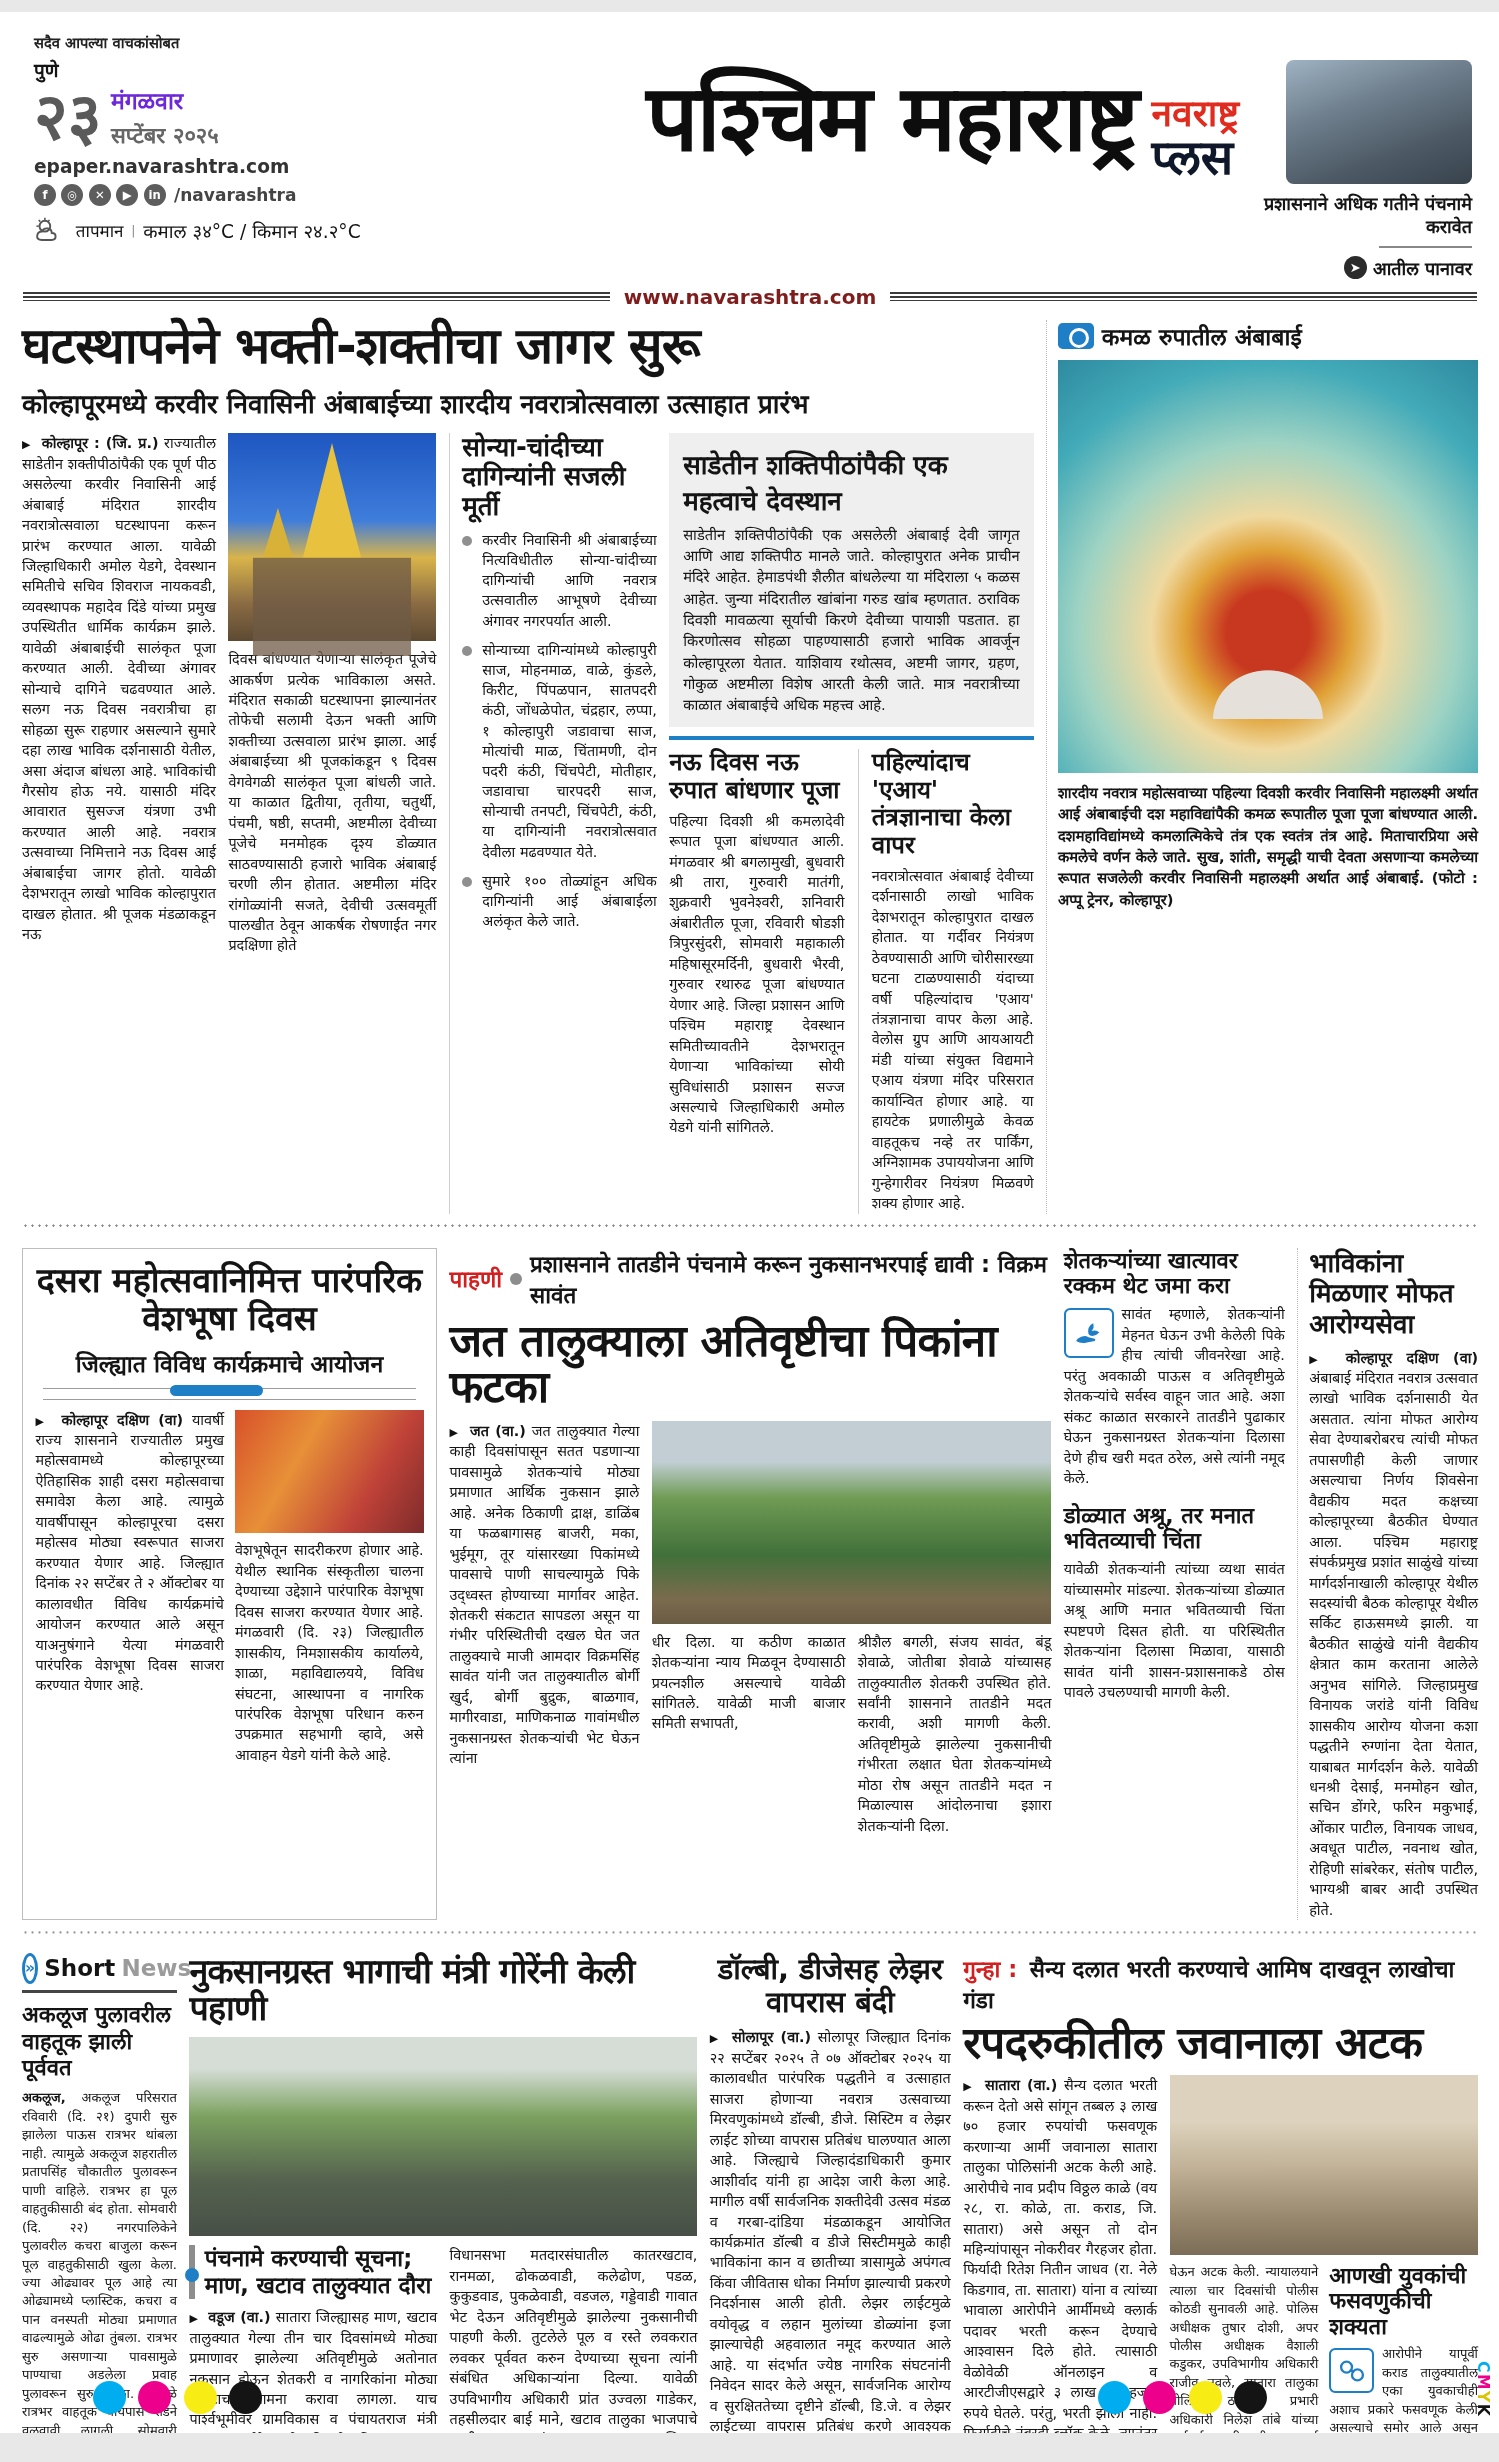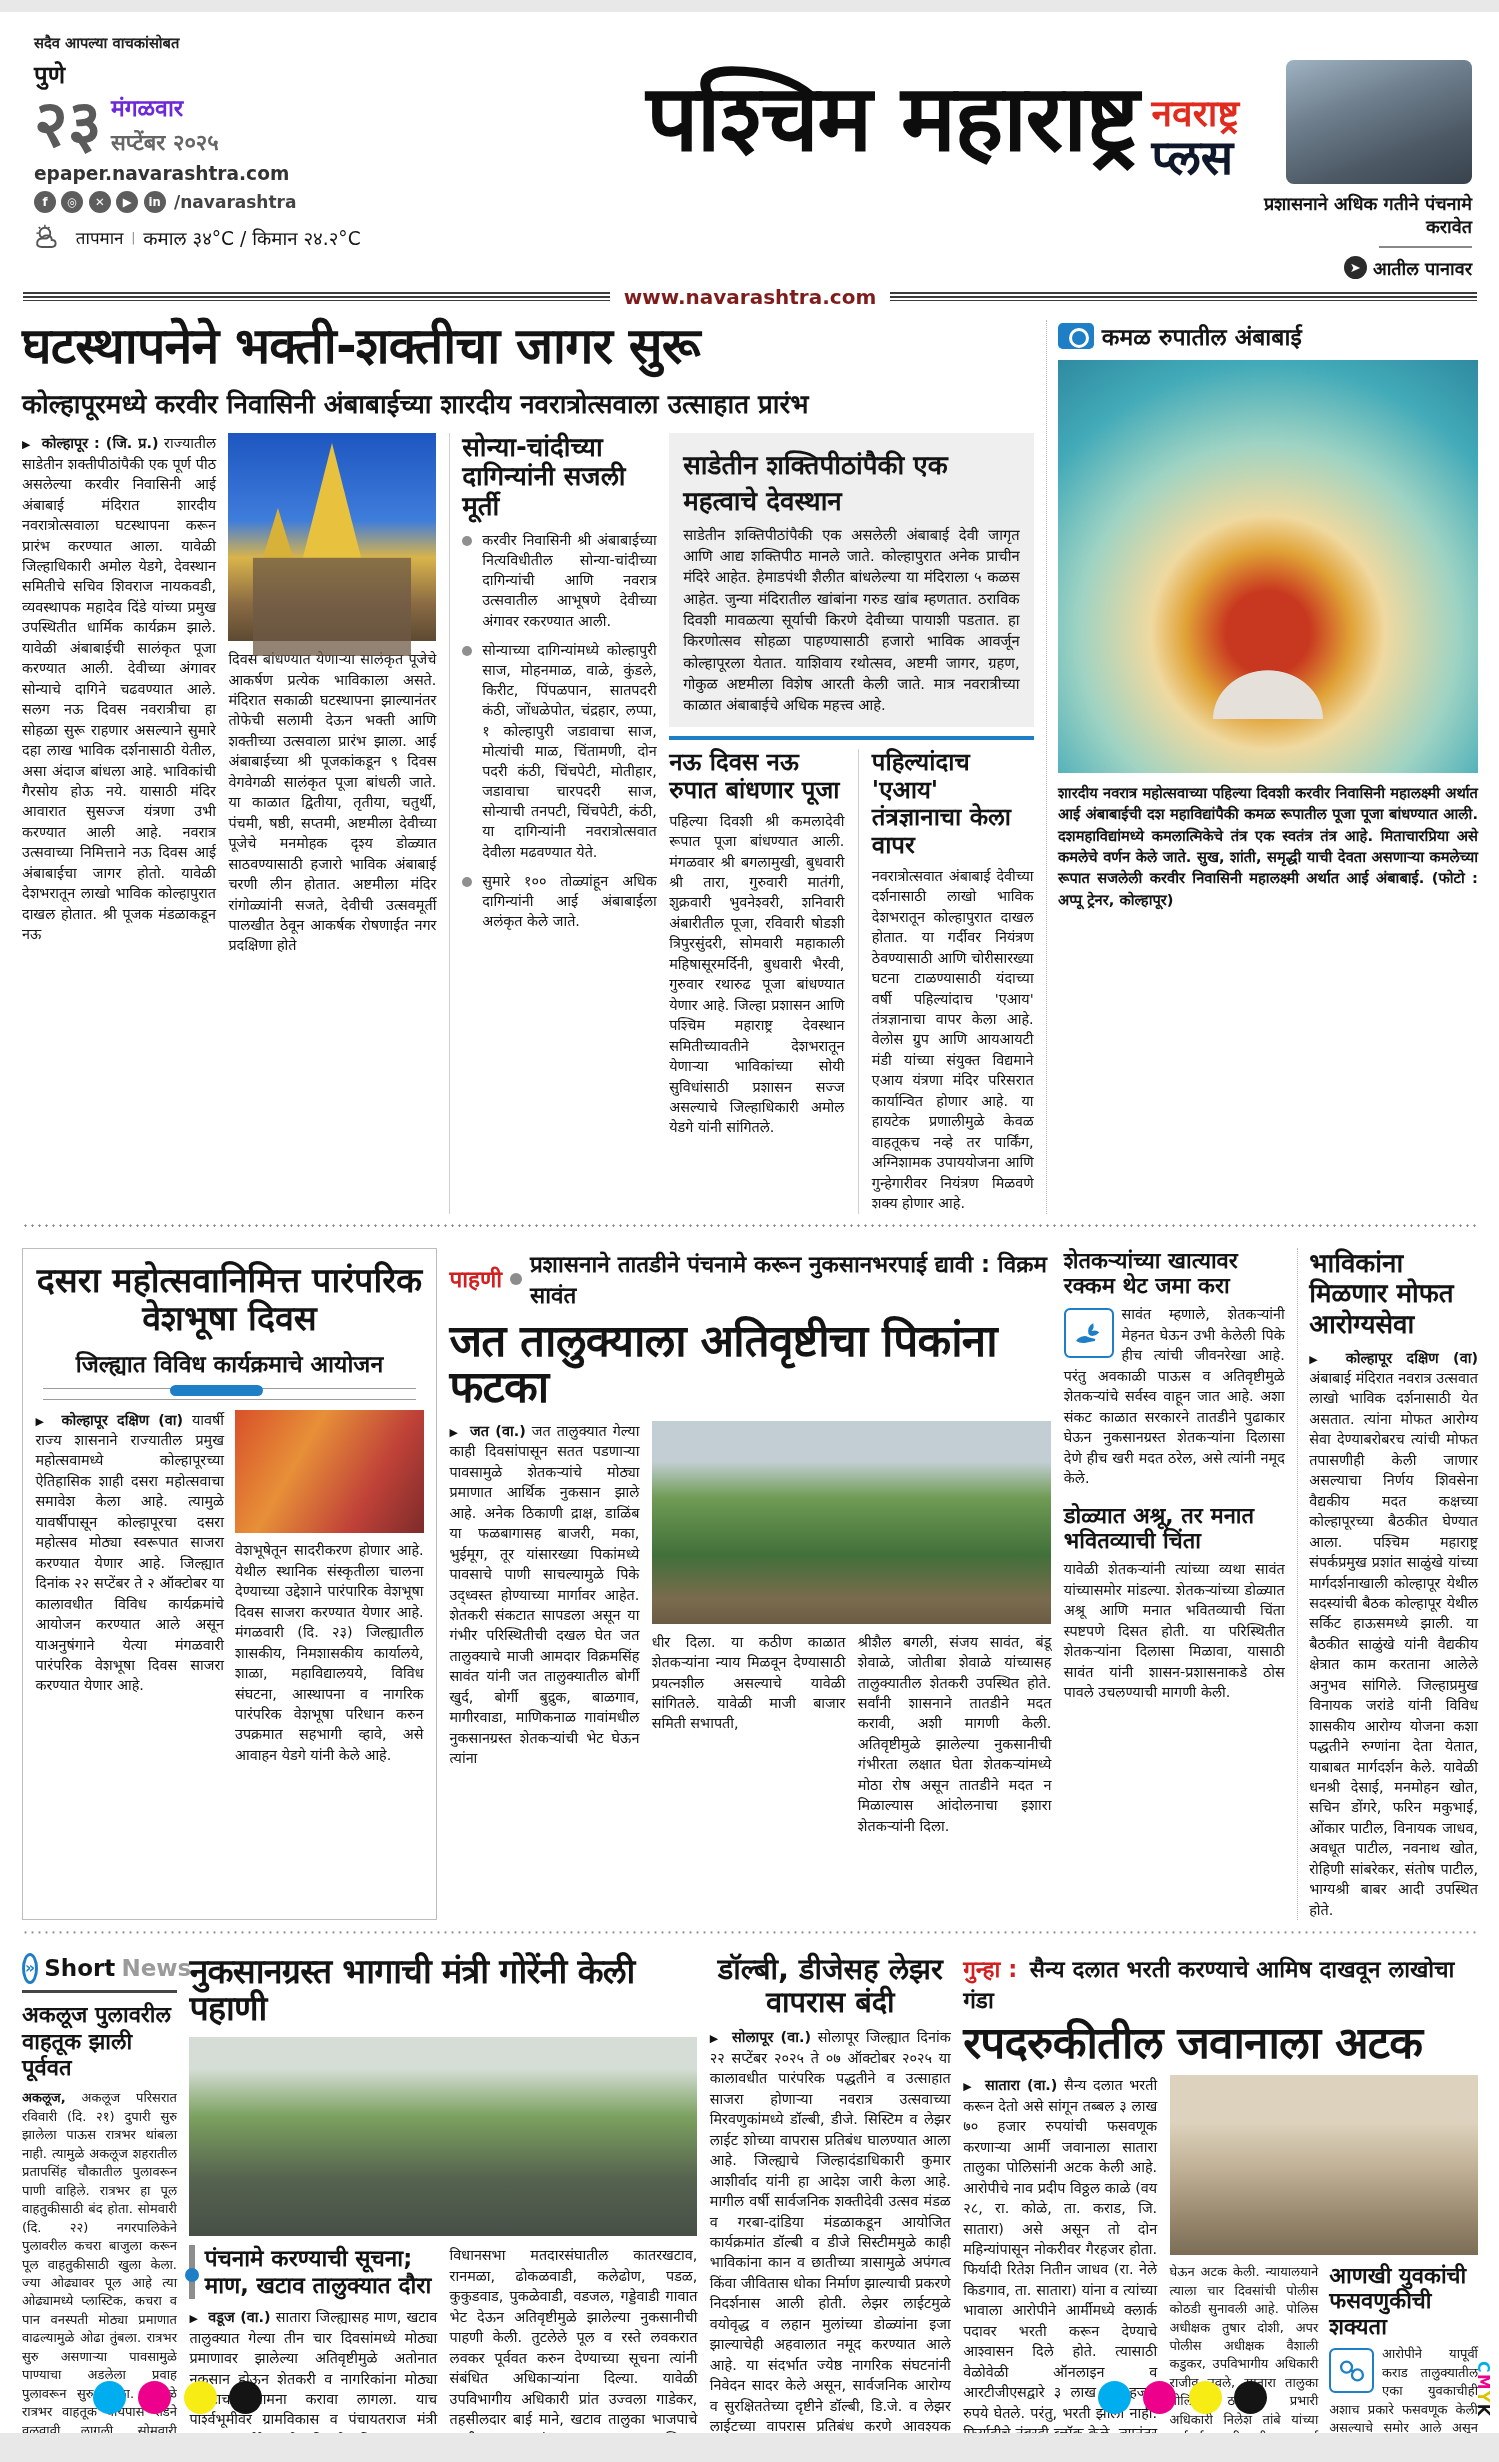--- a/index.html
+++ b/index.html
@@ -6,21 +6,21 @@
   body { background:#e8e8e8; }
   .page {
     width:1500px; height:2421px; margin:12px auto; background:#fff;
     font-family:"DejaVu Sans", sans-serif; color:#141414; position:relative; overflow:hidden;
   }
 
   
   .masthead { display:flex; padding:20px 28px 0 34px; height:273px; }
   .mh-left { width:365px; flex:none; }
   .tagline { font-size:14.7px; font-weight:700; color:#222; }
-  .city { font-size:24px; font-weight:800; margin-top:4.7px; }
+  .city { font-size:19px; font-weight:800; margin-top:4.7px; }
   .date-row { display:flex; align-items:center; gap:9.3px; margin-top:1.6px; }
   .date-big { font-size:65px; font-weight:800; color:#5a5a5a; line-height:.95; }
   .date-stack { font-weight:800; }
   .date-stack .wd { font-size:23px; color:#6d28d9; }
   .date-stack .my { font-size:22px; color:#666; margin-top:3.1px; }
   .epaper { font-size:18.6px; font-weight:700; color:#333; margin-top:6.2px; }
   .social-row { display:flex; align-items:center; gap:5.4px; margin-top:7.8px; }
   .soc { width:22px; height:22px; border-radius:50%; background:#5d5d5d; color:#fff; font-size:11.6px;
          font-weight:700; display:flex; align-items:center; justify-content:center; font-family:"DejaVu Sans",sans-serif;}
   .handle { font-size:17px; font-weight:700; color:#444; margin-left:3.1px; }
@@ -222,21 +222,21 @@
               <polygon points="125,12 160,150 90,150" fill="#e8c23f"></polygon>
               <polygon points="60,90 78,150 42,150" fill="#d8b238"></polygon>
               <rect x="30" y="150" width="190" height="118" fill="#6e5a46" opacity="0.75"></rect>
             </svg>
           </div>
           <p class="body-text">दिवस बांधण्यात येणाऱ्या सालंकृत पूजेचे आकर्षण प्रत्येक भाविकाला असते. मंदिरात सकाळी घटस्थापना झाल्यानंतर तोफेची सलामी देऊन भक्ती आणि शक्तीच्या उत्सवाला प्रारंभ झाला. आई अंबाबाईच्या श्री पूजकांकडून ९ दिवस वेगवेगळी सालंकृत पूजा बांधली जाते. या काळात द्वितीया, तृतीया, चतुर्थी, पंचमी, षष्ठी, सप्तमी, अष्टमीला देवीच्या पूजेचे मनमोहक दृश्य डोळ्यात साठवण्यासाठी हजारो भाविक अंबाबाई चरणी लीन होतात. अष्टमीला मंदिर रांगोळ्यांनी सजते, देवीची उत्सवमूर्ती पालखीत ठेवून आकर्षक रोषणाईत नगर प्रदक्षिणा होते</p>
         </div>
         <div class="vsep">
           <div class="sec-title">सोन्या-चांदीच्या दागिन्यांनी सजली मूर्ती</div>
           <ul class="bullets">
-            <li>करवीर निवासिनी श्री अंबाबाईच्या नित्यविधीतील सोन्या-चांदीच्या दागिन्यांची आणि नवरात्र उत्सवातील आभूषणे देवीच्या अंगावर रकरण्यात आली.</li>
+            <li>करवीर निवासिनी श्री अंबाबाईच्या नित्यविधीतील सोन्या-चांदीच्या दागिन्यांची आणि नवरात्र उत्सवातील आभूषणे देवीच्या अंगावर नगरपर्यात आली.</li>
             <li>सोन्याच्या दागिन्यांमध्ये कोल्हापुरी साज, मोहनमाळ, वाळे, कुंडले, किरीट, पिंपळपान, सातपदरी कंठी, जोंधळेपोत, चंद्रहार, लप्पा, १ कोल्हापुरी जडावाचा साज, मोत्यांची माळ, चिंतामणी, दोन पदरी कंठी, चिंचपेटी, मोतीहार, जडावाचा चारपदरी साज, सोन्याची तनपटी, चिंचपेटी, कंठी, या दागिन्यांनी नवरात्रोत्सवात देवीला मढवण्यात येते.</li>
             <li>सुमारे १०० तोळ्यांहून अधिक दागिन्यांनी आई अंबाबाईला अलंकृत केले जाते.</li>
           </ul>
         </div>
         <div>
           <div class="graybox">
             <div class="gb-title">साडेतीन शक्तिपीठांपैकी एक महत्वाचे देवस्थान</div>
             <div class="gb-text">साडेतीन शक्तिपीठांपैकी एक असलेली अंबाबाई देवी जागृत आणि आद्य शक्तिपीठ मानले जाते. कोल्हापुरात अनेक प्राचीन मंदिरे आहेत. हेमाडपंथी शैलीत बांधलेल्या या मंदिराला ५ कळस आहेत. जुन्या मंदिरातील खांबांना गरुड खांब म्हणतात. ठराविक दिवशी मावळत्या सूर्याची किरणे देवीच्या पायाशी पडतात. हा किरणोत्सव सोहळा पाहण्यासाठी हजारो भाविक आवर्जून कोल्हापूरला येतात. याशिवाय रथोत्सव, अष्टमी जागर, ग्रहण, गोकुळ अष्टमीला विशेष आरती केली जाते. मात्र नवरात्रीच्या काळात अंबाबाईचे अधिक महत्त्व आहे.</div>
           </div>
           <div class="blue-rule"></div>

